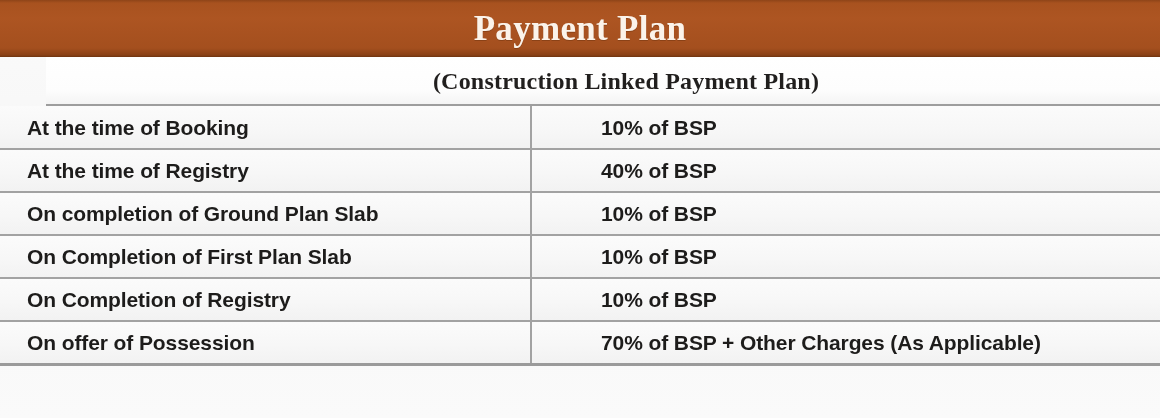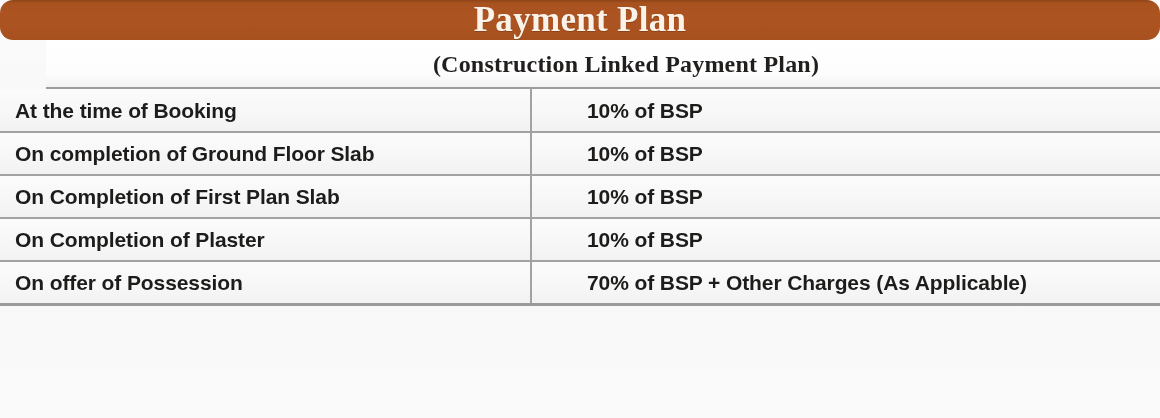--- a/index.html
+++ b/index.html
@@ -18,31 +18,30 @@
   .sheet {
     width: 1160px;
     height: 418px;
     position: relative;
     background: linear-gradient(180deg, #fbfbfb 0%, #f6f6f6 40%, #fafafa 100%);
     box-sizing: border-box;
   }
 
   
   .title-bar {
-    height: 40px;
+    height: 57px;
     width: 100%;
     background: linear-gradient(180deg,
         #8e4418 0px, #a8521f 3px,
         #ad5522 18px, #a44f1e 48px,
         #8a4116 55px, #6f3410 57px);
     display: flex;
     align-items: center;
     justify-content: center;
     box-sizing: border-box;
-    border-radius: 13px;
   }
   .title-text {
     font-family: "Liberation Serif", "DejaVu Serif", serif;
     font-weight: bold;
     font-size: 35px;
     line-height: 36px;
     color: #fbf3ea;
     letter-spacing: 0.3px;
     text-shadow: 0 1px 0 rgba(90,40,10,0.35);
     white-space: nowrap;
@@ -94,22 +93,22 @@
   .cell-text {
     font-family: "Liberation Sans", sans-serif;
     font-weight: bold;
     font-size: 21px;
     line-height: 23px;
     color: #1d1c1b;
     white-space: nowrap;
     overflow: hidden;
     letter-spacing: -0.1px;
   }
-  .col-milestone .cell-text { padding-left: 15px; }
-  .col-amount .cell-text { padding-left: 55px; }
+  .col-milestone .cell-text { padding-left: 27px; }
+  .col-amount .cell-text { padding-left: 69px; }
 
   .plan-table tr:last-child td { border-bottom: 3px solid #9a9a9a; margin-top: 32px; }
 </style>
 </head>
 <body>
 
 <div class="sheet">
 
   <div class="title-bar">
     <div class="title-text">Payment Plan</div>
@@ -124,37 +123,45 @@
       <tr>
         <td class="col-milestone">
           <div class="cell-text">At the time of Booking</div>
         </td>
         <td class="col-amount">
           <div class="cell-text">10% of BSP</div>
         </td>
       </tr>
       <tr>
         <td class="col-milestone">
-          <div class="cell-text">On completion of Ground Floor Slab</div>
+          <div class="cell-text">At the time of Registry</div>
+        </td>
+        <td class="col-amount">
+          <div class="cell-text">40% of BSP</div>
+        </td>
+      </tr>
+      <tr>
+        <td class="col-milestone">
+          <div class="cell-text">On completion of Ground Plan Slab</div>
         </td>
         <td class="col-amount">
           <div class="cell-text">10% of BSP</div>
         </td>
       </tr>
       <tr>
         <td class="col-milestone">
           <div class="cell-text">On Completion of First Plan Slab</div>
         </td>
         <td class="col-amount">
           <div class="cell-text">10% of BSP</div>
         </td>
       </tr>
       <tr>
         <td class="col-milestone">
-          <div class="cell-text">On Completion of Plaster</div>
+          <div class="cell-text">On Completion of Registry</div>
         </td>
         <td class="col-amount">
           <div class="cell-text">10% of BSP</div>
         </td>
       </tr>
       <tr>
         <td class="col-milestone">
           <div class="cell-text">On offer of Possession</div>
         </td>
         <td class="col-amount">

